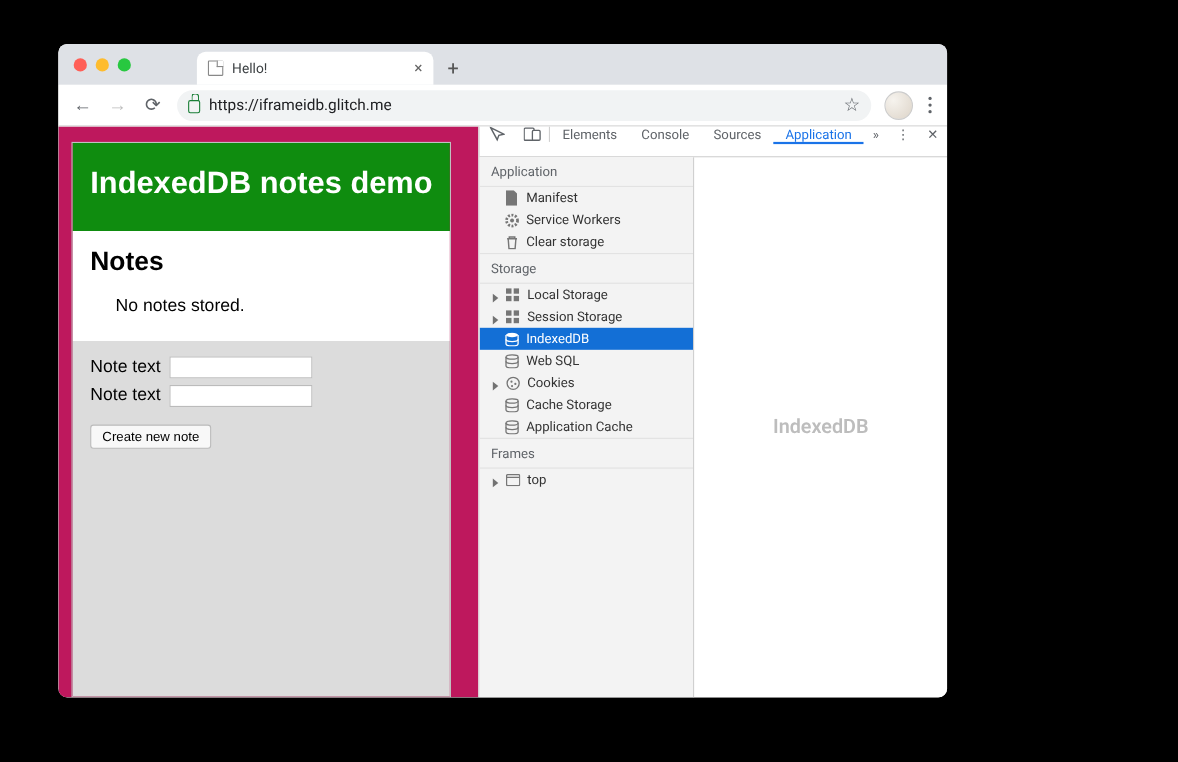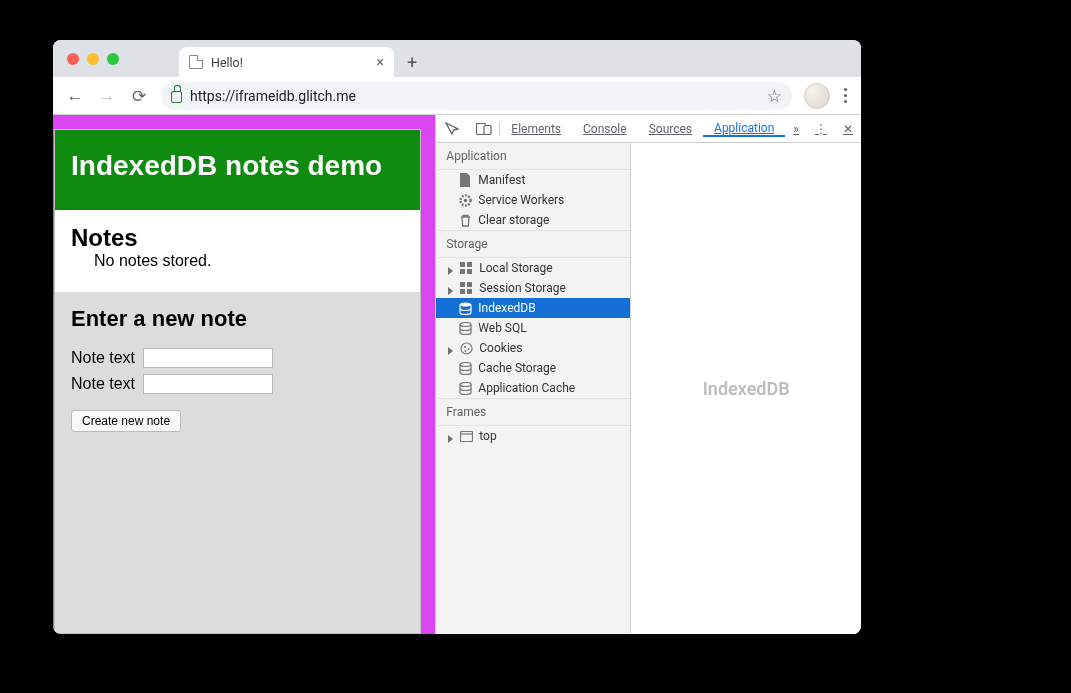--- a/index.html
+++ b/index.html
@@ -21,34 +21,34 @@
   .navbtn.dis{color:#bdbdbd}
   .omni { flex:1; height:28px; background:#f1f3f4; border-radius:14px; display:flex; align-items:center; padding:0 10px; margin:11px 4px; font-size:14px; color:#202124; gap:8px;}
   .lock{width:11px;height:12px;border:1.5px solid #1a7f37;border-radius:2px;position:relative;margin-top:2px}
   .lock::before{content:'';position:absolute;top:-7px;left:1.5px;width:5px;height:6px;border:1.5px solid #1a7f37;border-bottom:none;border-radius:3px 3px 0 0}
   .star{margin-left:auto;font-size:17px;color:#5f6368}
   .avatar{width:26px;height:26px;border-radius:50%;background:radial-gradient(circle at 30% 30%,#f6f3ee,#ddd4c8);border:1px solid #ccc;margin:0 4px}
   .kebab{display:flex;flex-direction:column;gap:3px;padding:6px}
   .kebab span{width:3px;height:3px;background:#5f6368;border-radius:50%}
   
   .content { flex:1; display:flex; overflow:hidden; }
-  .page { width:427px; background:#d946ef; padding:14px 14px 0 1px; display:flex; flex-direction:column; }
+  .page { width:427px; background:#be185d; padding:14px 14px 0 1px; display:flex; flex-direction:column;align-items:center; }
   .page-card { border:1px solid #c0c0c0; flex:1; display:flex; flex-direction:column; overflow:hidden; }
   .demo-header{background:#0f8c0f;color:#fff;font-size:28px;font-weight:700;padding:20px 16px 28px;font-family:Arial,sans-serif}
   .demo-notes{background:#fff;padding:14px 16px 22px}
-  .demo-notes h2{font-size:24px;font-weight:700;font-family:Arial,sans-serif}
+  .demo-notes h2{font-size:24px;font-weight:700;margin-bottom:18px;font-family:Arial,sans-serif}
   .demo-notes p{font-size:16px;margin-left:23px;font-family:Arial,sans-serif}
   .demo-form{background:#dcdcdc;padding:14px 16px 28px;flex:1}
   .demo-form h2{font-size:22px;font-weight:700;margin-bottom:16px;font-family:Arial,sans-serif}
   .form-row{display:flex;align-items:center;gap:8px;margin-bottom:6px;font-size:16px;font-family:Arial,sans-serif}
   .form-row input{width:130px;height:20px;border:1px solid #bbb;background:#fff;font-size:13px;padding:0 3px}
   .create-btn{margin-top:10px;font-size:12px;padding:3px 10px;background:#f8f8f8;border:1px solid #bbb;border-radius:3px}
   
   .devtools { flex:1; display:flex; flex-direction:column; border-left:1px solid #d0d0d0; background:#fff; }
-  .dt-tabs { height:28px; border-bottom:1px solid #d0d0d0; display:flex; align-items:center; font-size:12px; color:#5f6368;text-decoration:underline; }
+  .dt-tabs { height:28px; border-bottom:1px solid #d0d0d0; display:flex; align-items:flex-start; font-size:12px; color:#5f6368; }
   .dt-ico{width:32px;display:flex;align-items:center;justify-content:center;gap:3px;border-right:1px solid #d0d0d0}
   .dt-ico.nobr{border-right:none}
   .dt-tab{padding:0 11px;display:flex;align-items:center;cursor:default}
   .dt-tab.active{color:#1a73e8;border-bottom:2px solid #1a73e8}
   .dt-more{padding:0 8px;display:flex;align-items:center}
   .dt-right{margin-left:auto;display:flex;align-items:center}
   .dt-body{flex:1;display:flex}
   .dt-sidebar{width:195px;background:#f3f3f3;border-right:1px solid #d0d0d0;font-size:12px;color:#333;overflow:auto}
   .dt-section-h{padding:6px 10px;color:#5f6368;border-bottom:1px solid #e2e2e2;border-top:1px solid #e2e2e2;background:#f3f3f3}
   .dt-section-h:first-child{border-top:none}
@@ -101,21 +101,20 @@
     <div class="page">
       <div class="page-card">
         <div class="demo-header">
           <span>IndexedDB notes demo</span>
         </div>
         <div class="demo-notes">
           <h2>Notes</h2>
           <p>No notes stored.</p>
         </div>
         <div class="demo-form">
-          <h2>Enter a new note</h2>
           <div class="form-row">
             <span>Note text</span>
             <input type="text" style="">
           </div>
           <div class="form-row">
             <span>Note text</span>
             <input type="text" style="">
           </div>
           <button class="create-btn">Create new note</button>
         </div>

